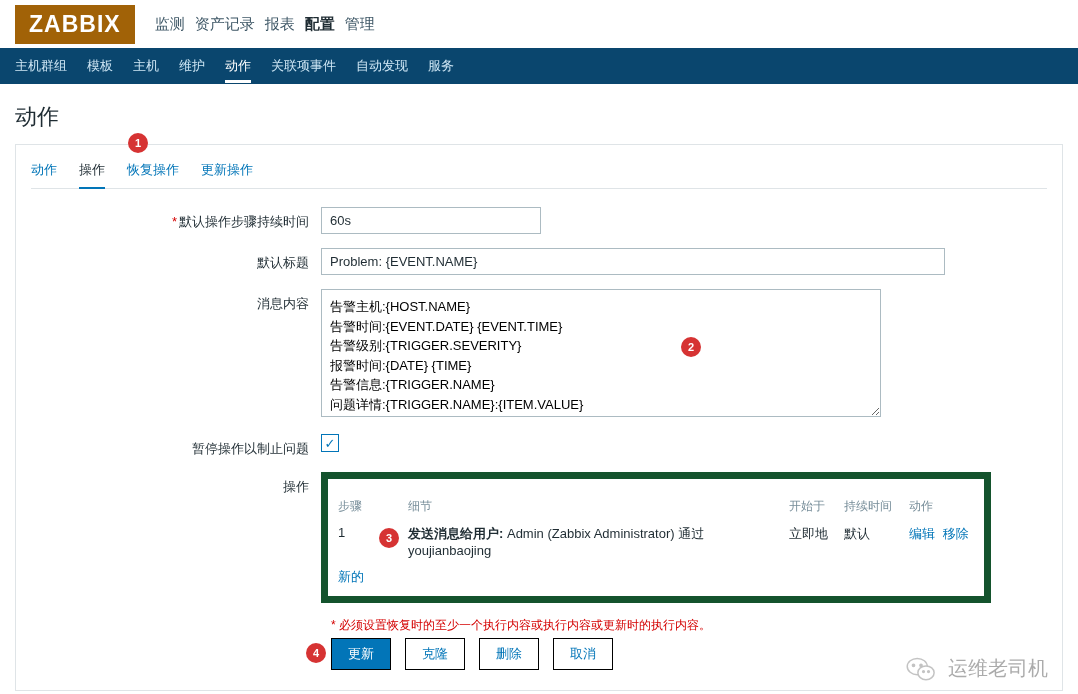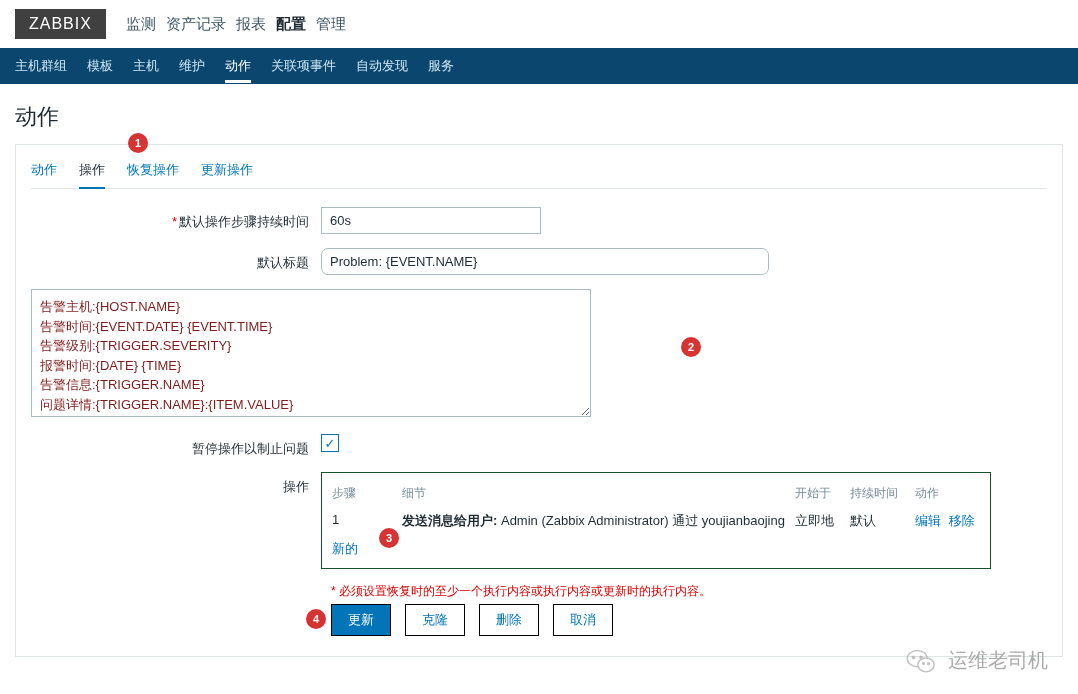--- a/index.html
+++ b/index.html
@@ -1,19 +1,19 @@
 <!DOCTYPE html>
 <html><head>
   <meta charset="utf-8">
   <style>
     * { box-sizing: border-box; margin: 0; padding: 0; }
     body { font-family: Arial, "Microsoft YaHei", sans-serif; font-size: 13px; color: #1f2c33; background: #fff; width: 1078px; }
     
     .top-bar { display: flex; align-items: center; padding: 0 15px; height: 48px; background: #fff; }
-    .logo { background: #404040; color: #fff; font-weight: normal; font-size: 16px; padding: 6px 14px; letter-spacing: 1px; margin-right: 20px; }
+    .logo { background: #a16207; color: #fff; font-weight: bold; font-size: 23px; padding: 6px 14px; letter-spacing: 1px; margin-right: 20px; }
     .top-nav { display: flex; gap: 10px; }
     .top-nav-item { color: #3e5766; font-size: 15px; cursor: pointer; padding: 6px 0; }
     .top-nav-item.active { color: #1f2c33; font-weight: 700; }
     
     .sub-nav { background: #0a466e; display: flex; padding-left: 15px; height: 36px; align-items: center; gap: 20px; }
     .sub-nav-item { color: #cfe7f5; font-size: 13px; cursor: pointer; padding: 8px 0; }
     .sub-nav-item.active { color: #fff; border-bottom: 3px solid #fff; padding-bottom: 5px; }
     
     .page-header { padding: 18px 15px 12px; }
     .page-title { font-size: 22px; color: #1f2c33; font-weight: normal; }
@@ -24,27 +24,27 @@
     .tab { color: #0275b8; cursor: pointer; padding: 8px 0; font-size: 13px; }
     .tab.active { color: #1f2c33; border-bottom: 2px solid #0275b8; margin-bottom: -1px; }
     
     .form-row { display: flex; margin-bottom: 14px; align-items: flex-start; }
     .form-label { width: 290px; text-align: right; padding-right: 12px; padding-top: 6px; color: #1f2c33; }
     .form-label .required { color: #d40000; margin-right: 2px; }
     .form-field { flex: 1; max-width: 690px; }
     
     input[type="text"] { border: 1px solid #acbbc2; padding: 5px 8px; font-size: 13px; color: #1f2c33; background: #fff; }
     .input-short { width: 220px; }
-    .input-long { width: 448px; border-radius: 7px; }
+    .input-long { width: 624px; }
     
-    textarea { border: 1px solid #acbbc2; padding: 7px 8px; font-size: 13px; color: #7f1d1d; width: 560px; height: 128px; resize: both; font-family: Arial, sans-serif; line-height: 1.5; }
+    textarea { border: 1px solid #acbbc2; padding: 7px 8px; font-size: 13px; color: #000000; width: 560px; height: 128px; resize: both; font-family: Arial, sans-serif; line-height: 1.5; }
     
     .checkbox { width: 18px; height: 18px; border: 1px solid #0275b8; display: inline-flex; align-items: center; justify-content: center; color: #0275b8; cursor: pointer; font-size: 13px; }
     
-    .ops-table { border: 1px solid #14532d; width: 670px; padding: 12px 10px 10px; }
+    .ops-table { border: 7px solid #14532d; width: 670px; padding: 19px 10px 10px; }
     .ops-header { display: flex; color: #768d99; font-size: 12px; padding-bottom: 4px; }
     .ops-col-step { width: 70px; }
     .ops-col-detail { flex: 1; }
     .ops-col-start { width: 55px; text-align: left; }
     .ops-col-dur { width: 65px; text-align: left; }
     .ops-col-act { width: 65px; text-align: left; }
     
     .ops-row { display: flex; padding: 6px 0; color: #1f2c33; }
     .ops-row .bold { font-weight: bold; }
     
@@ -56,21 +56,21 @@
     .note-text { color: #d40000; font-size: 12px; margin-left: 300px; margin-bottom: 4px; }
     .note-text-row { display: flex; }
     
     .button-row { margin-left: 300px; display: flex; gap: 14px; align-items: center; }
     .btn { border: 1px solid #000000; background: #fff; color: #0275b8; padding: 6px 16px; font-size: 13px; cursor: pointer; }
     .btn-primary { background: #0275b8; color: #fff; }
     
     .badge { position: absolute; width: 20px; height: 20px; background: #d63333; border-radius: 50%; color: #fff; font-size: 11px; display: flex; align-items: center; justify-content: center; font-weight: bold; z-index: 10; }
     .badge-1 { top: -12px; left: 97px; }
     
-    .watermark { position: fixed; bottom: 20px; right: 30px; display: flex; align-items: center; gap: 12px; color: #888; font-size: 20px; opacity: 0.7; }
+    .watermark { position: fixed; bottom: 12px; right: 30px; display: flex; align-items: center; gap: 12px; color: #888; font-size: 20px; opacity: 0.7; }
     .watermark-icon { width: 30px; height: 26px; display: inline-flex; align-items: center; justify-content: center; }
   </style>
 </head>
 <body>
 
 <div class="top-bar">
   <div class="logo">ZABBIX</div>
   <div class="top-nav">
     <div class="top-nav-item">监测</div>
     <div class="top-nav-item">资产记录</div>
@@ -112,20 +112,21 @@
   </div>
 
   <div class="form-row">
     <div class="form-label">默认标题</div>
     <div class="form-field">
       <input type="text" class="input-long" value="Problem: {EVENT.NAME}" style="">
     </div>
   </div>
 
   <div class="form-row" style="position:relative;">
+    <div class="form-label">消息内容</div>
     <div class="form-field">
       <textarea style="">告警主机:{HOST.NAME}
 告警时间:{EVENT.DATE} {EVENT.TIME}
 告警级别:{TRIGGER.SEVERITY}
 报警时间:{DATE} {TIME}
 告警信息:{TRIGGER.NAME}
 问题详情:{TRIGGER.NAME}:{ITEM.VALUE}</textarea>
     </div>
     <div class="badge" style="top:48px; left:650px;">2</div>
   </div>

